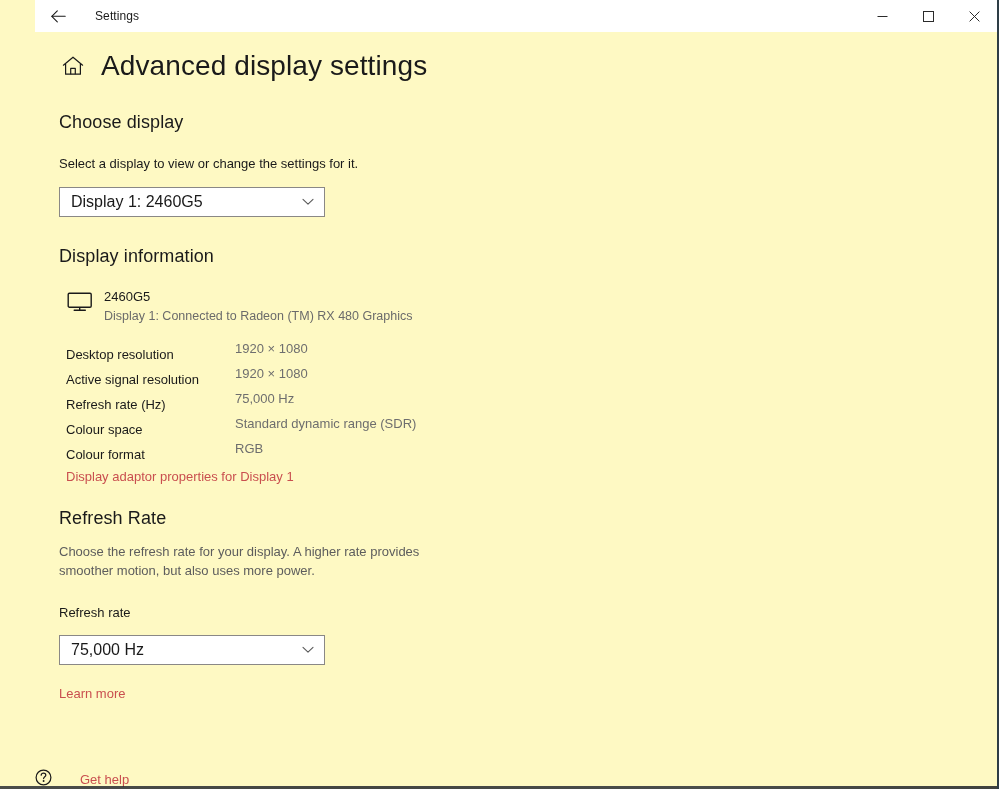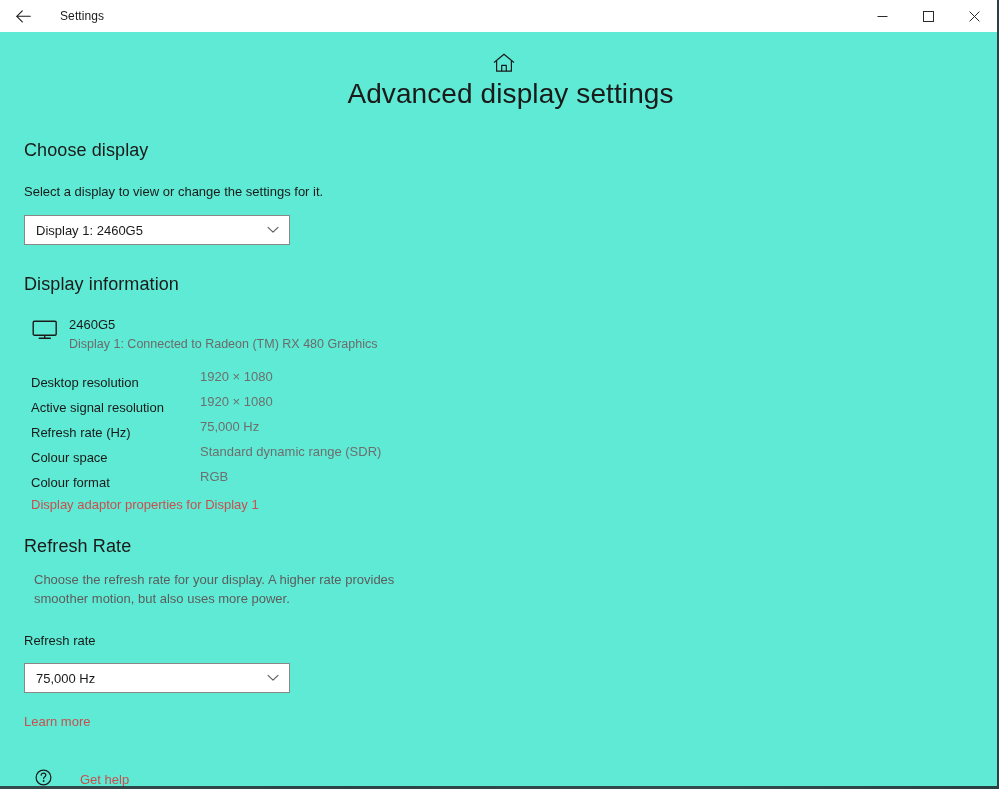--- a/index.html
+++ b/index.html
@@ -15,24 +15,25 @@
     overflow: hidden;
     position: relative;
   }
 
   
   #window {
     position: absolute;
     left: 0; top: 0;
     width: 999px;
     height: 789px;
-    background: #5eead4;
+    background: #fef9c3;
     border-right: 2px solid #2e3d46;
     box-sizing: border-box;
     overflow: hidden;
+    padding-left: 35px;
   }
 
   #titlebar {
     position: relative;
     height: 32px;
     background: #ffffff;
     display: flex;
     align-items: center;
   }
 
@@ -75,21 +76,20 @@
   #content {
     position: relative;
     padding: 0;
   }
 
   #page-header {
     display: flex;
     align-items: center;
     margin-top: 17px;
     padding-left: 24px;
-    flex-direction: column;
   }
   #home-icon-wrap {
     width: 28px;
     height: 28px;
     display: flex;
     align-items: center;
     justify-content: center;
     margin-right: 14px;
   }
   #page-title {
@@ -131,21 +131,21 @@
     border: 1px solid #8a8886;
     background: #ffffff;
     display: flex;
     align-items: center;
     justify-content: space-between;
     box-sizing: border-box;
     cursor: default;
     padding: 0 9px 0 11px;
   }
   .combo-text {
-    font-size: 13px;
+    font-size: 16px;
     color: #1a1a1a;
     white-space: nowrap;
     overflow: hidden;
   }
   .combo-arrow {
     display: flex;
     align-items: center;
     justify-content: center;
     width: 14px;
     height: 14px;
@@ -353,21 +353,21 @@
         <span class="info-value">RGB</span>
       </div>
     </div>
 
     <div id="adaptor-link-row">
       <span class="link">Display adaptor properties for Display 1</span>
     </div>
 
     <div class="section-heading" style="margin-top:23px;">Refresh Rate</div>
 
-    <div class="desc-text" style="margin-top:13px;margin-left:10px;">Choose the refresh rate for your display. A higher rate provides smoother motion, but also uses more power.</div>
+    <div class="desc-text" style="margin-top:13px;">Choose the refresh rate for your display. A higher rate provides smoother motion, but also uses more power.</div>
 
     <div class="body-text" style="margin-top:24px;">Refresh rate</div>
 
     <div class="combo" style="margin-top:13px;">
       <span class="combo-text">75,000 Hz</span>
       <span class="combo-arrow">
         <svg width="12" height="8" viewBox="0 0 12 8">
           <path d="M1 1.4 L6 6.2 L11 1.4" fill="none" stroke="#5a5a5a" stroke-width="1.1" stroke-linecap="round" stroke-linejoin="round"></path>
         </svg>
       </span>

